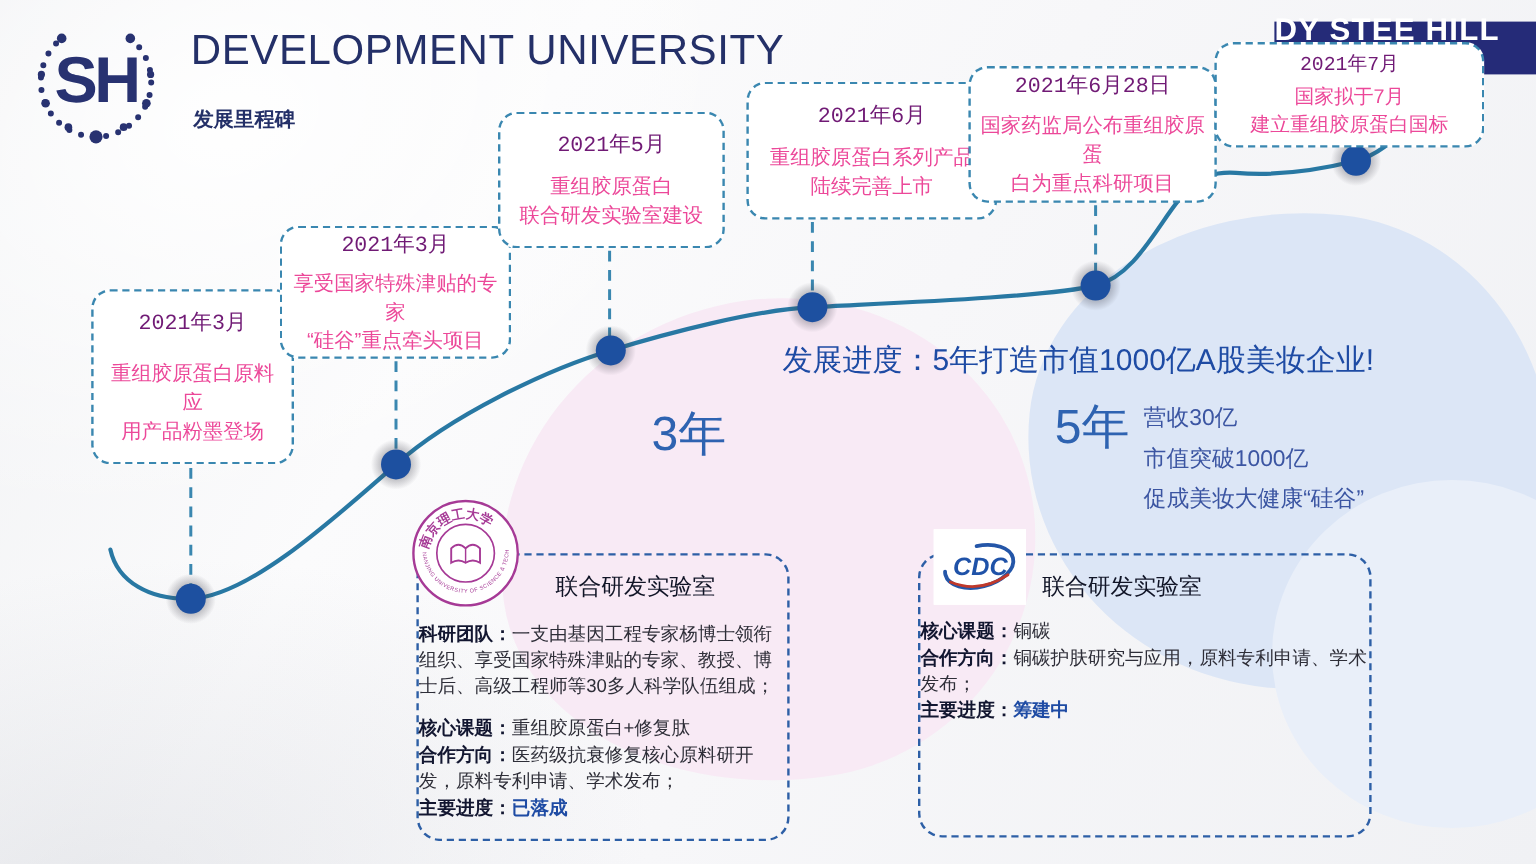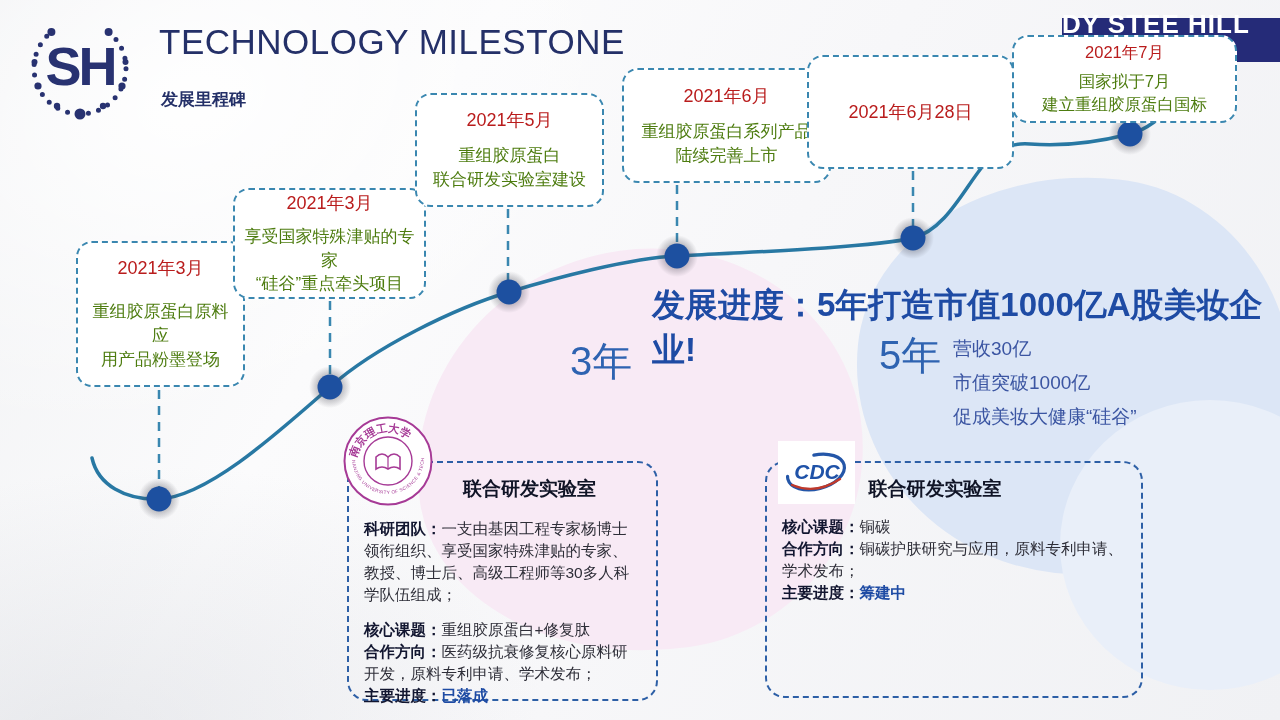--- a/index.html
+++ b/index.html
@@ -63,54 +63,54 @@
   #graph { position: absolute; left: 0; top: 0; z-index: 1; }
 
   
   .ms {
     position: absolute; z-index: 2;
     background: #ffffff;
     border: 2.5px dashed #3a87b0; border-radius: 16px;
     display: flex; flex-direction: column; align-items: center; justify-content: center;
     gap: 15px; text-align: center; padding: 6px 8px;
   }
-  .ms-date { font-size: 18px; color: #b91c1c; }
-  .ms-body { font-size: 17px; line-height: 1.4; color: #4d7c0f; white-space: pre-line; }
+  .ms-date { font-size: 18px; color: #701a75; font-family: Liberation Mono, monospace; }
+  .ms-body { font-size: 17px; line-height: 1.4; color: #ec4899; white-space: pre-line; }
   .ms1 { left: 76px;  top: 241px; width: 169px; height: 146px; gap: 20px; }
   .ms2 { left: 233px; top: 188px; width: 193px; height: 111px; gap: 10px; }
   .ms3 { left: 415px; top: 93px;  width: 189px; height: 114px; gap: 12px; }
   .ms4 { left: 622px; top: 68px;  width: 209px; height: 115px; gap: 12px; }
   .ms5 { left: 807px; top: 55px;  width: 207px; height: 114px; gap: 10px; }
   .ms6 { left: 1012px; top: 35px; width: 225px; height: 88px; gap: 6px; z-index: 3; }
   .ms6 .ms-body, .ms6 .ms-date { font-size: 16.5px; }
 
   
   .headline {
     position: absolute; left: 652px; top: 283px; z-index: 2;
-    font-size: 33px; font-weight: bold; color: #1e4ba4;
+    font-size: 25px; font-weight: normal; color: #1e4ba4;
   }
   .plan-period { position: absolute; z-index: 2; font-size: 40px; color: #2e63b1; font-weight: 500; }
   .plan-items  { position: absolute; z-index: 2; font-size: 19px; color: #3b55a2; line-height: 34px; }
-  .p3  { left: 570px; top: 334px; }
+  .p3  { left: 543px; top: 334px; }
   .p3i { left: 621px; top: 338px; }
   .p5  { left: 879px; top: 328px; }
   .p5i { left: 953px; top: 332px; }
 
   
   .lab {
     position: absolute; z-index: 2;
     border: 2.5px dashed #2d5fa6; border-radius: 20px;
     background: transparent;
   }
   .lab.left  { left: 347px; top: 461px; width: 311px; height: 240px; }
   .lab.right { left: 765px; top: 461px; width: 378px; height: 237px; }
-  .lab-title { font-size: 19px; font-weight: bold; color: #101426; margin-top: 13px; text-align: center; }
+  .lab-title { font-size: 19px; font-weight: normal; color: #101426; margin-top: 13px; text-align: center; }
   .lab.left  .lab-title { margin-left: 78px; width: 205px; }
   .lab.right .lab-title { margin-left: 62px; width: 212px; }
-  .lab-body { margin: 16px 15px 0; font-size: 15.5px; line-height: 1.42; color: #2e2e38; }
+  .lab-body { margin: 16px 0 0; font-size: 15.5px; line-height: 1.42; color: #2e2e38; }
   .lab.right .lab-body { margin-top: 14px; }
   .lab-body p + p { margin-top: 13px; }
   .lbl { font-weight: bold; color: #121630; }
   .status-val { font-weight: bold; color: #1e4ba4; }
 
   .njust-logo { position: absolute; left: 343px; top: 416px; width: 90px; height: 90px; z-index: 3; }
   .cdc-logo   { position: absolute; left: 778px; top: 441px; width: 77px; height: 63px; z-index: 3;
                 background: #ffffff; }
 </style>
 </head>
@@ -171,21 +171,21 @@
       <circle cx="63" cy="110" r="5.5"></circle>
         <circle cx="21" cy="82" r="3.6"></circle>
       <circle cx="105" cy="82" r="3.6"></circle>
         <circle cx="40" cy="102" r="3.2"></circle>
       <circle cx="86" cy="102" r="3.2"></circle>
         <circle cx="17.5" cy="58" r="3"></circle>
       <circle cx="108.5" cy="58" r="3"></circle>
     </g>
     <text x="63" y="81" font-size="54" font-weight="600" fill="#283271" text-anchor="middle" letter-spacing="-3">SH</text>
   </svg>
-  <div class="page-title">TECHNOLOGY MILESTONE</div>
+  <div class="page-title">DEVELOPMENT UNIVERSITY</div>
   <div class="page-subtitle">发展里程碑</div>
   <div class="banner">DY STEE HILL LAB</div>
 
   <div class="ms ms1">
     <div class="ms-date">2021年3月</div>
     <div class="ms-body">重组胶原蛋白原料应
 用产品粉墨登场</div>
   </div>
   <div class="ms ms2">
     <div class="ms-date">2021年3月</div>
@@ -197,20 +197,22 @@
     <div class="ms-body">重组胶原蛋白
 联合研发实验室建设</div>
   </div>
   <div class="ms ms4">
     <div class="ms-date">2021年6月</div>
     <div class="ms-body">重组胶原蛋白系列产品
 陆续完善上市</div>
   </div>
   <div class="ms ms5">
     <div class="ms-date">2021年6月28日</div>
+    <div class="ms-body">国家药监局公布重组胶原蛋
+白为重点科研项目</div>
   </div>
   <div class="ms ms6">
     <div class="ms-date">2021年7月</div>
     <div class="ms-body">国家拟于7月
 建立重组胶原蛋白国标</div>
   </div>
 
   <div class="headline">发展进度：5年打造市值1000亿A股美妆企业!</div>
   <div class="plan-period p3">3年</div>
   <div class="plan-period p5">5年</div>

